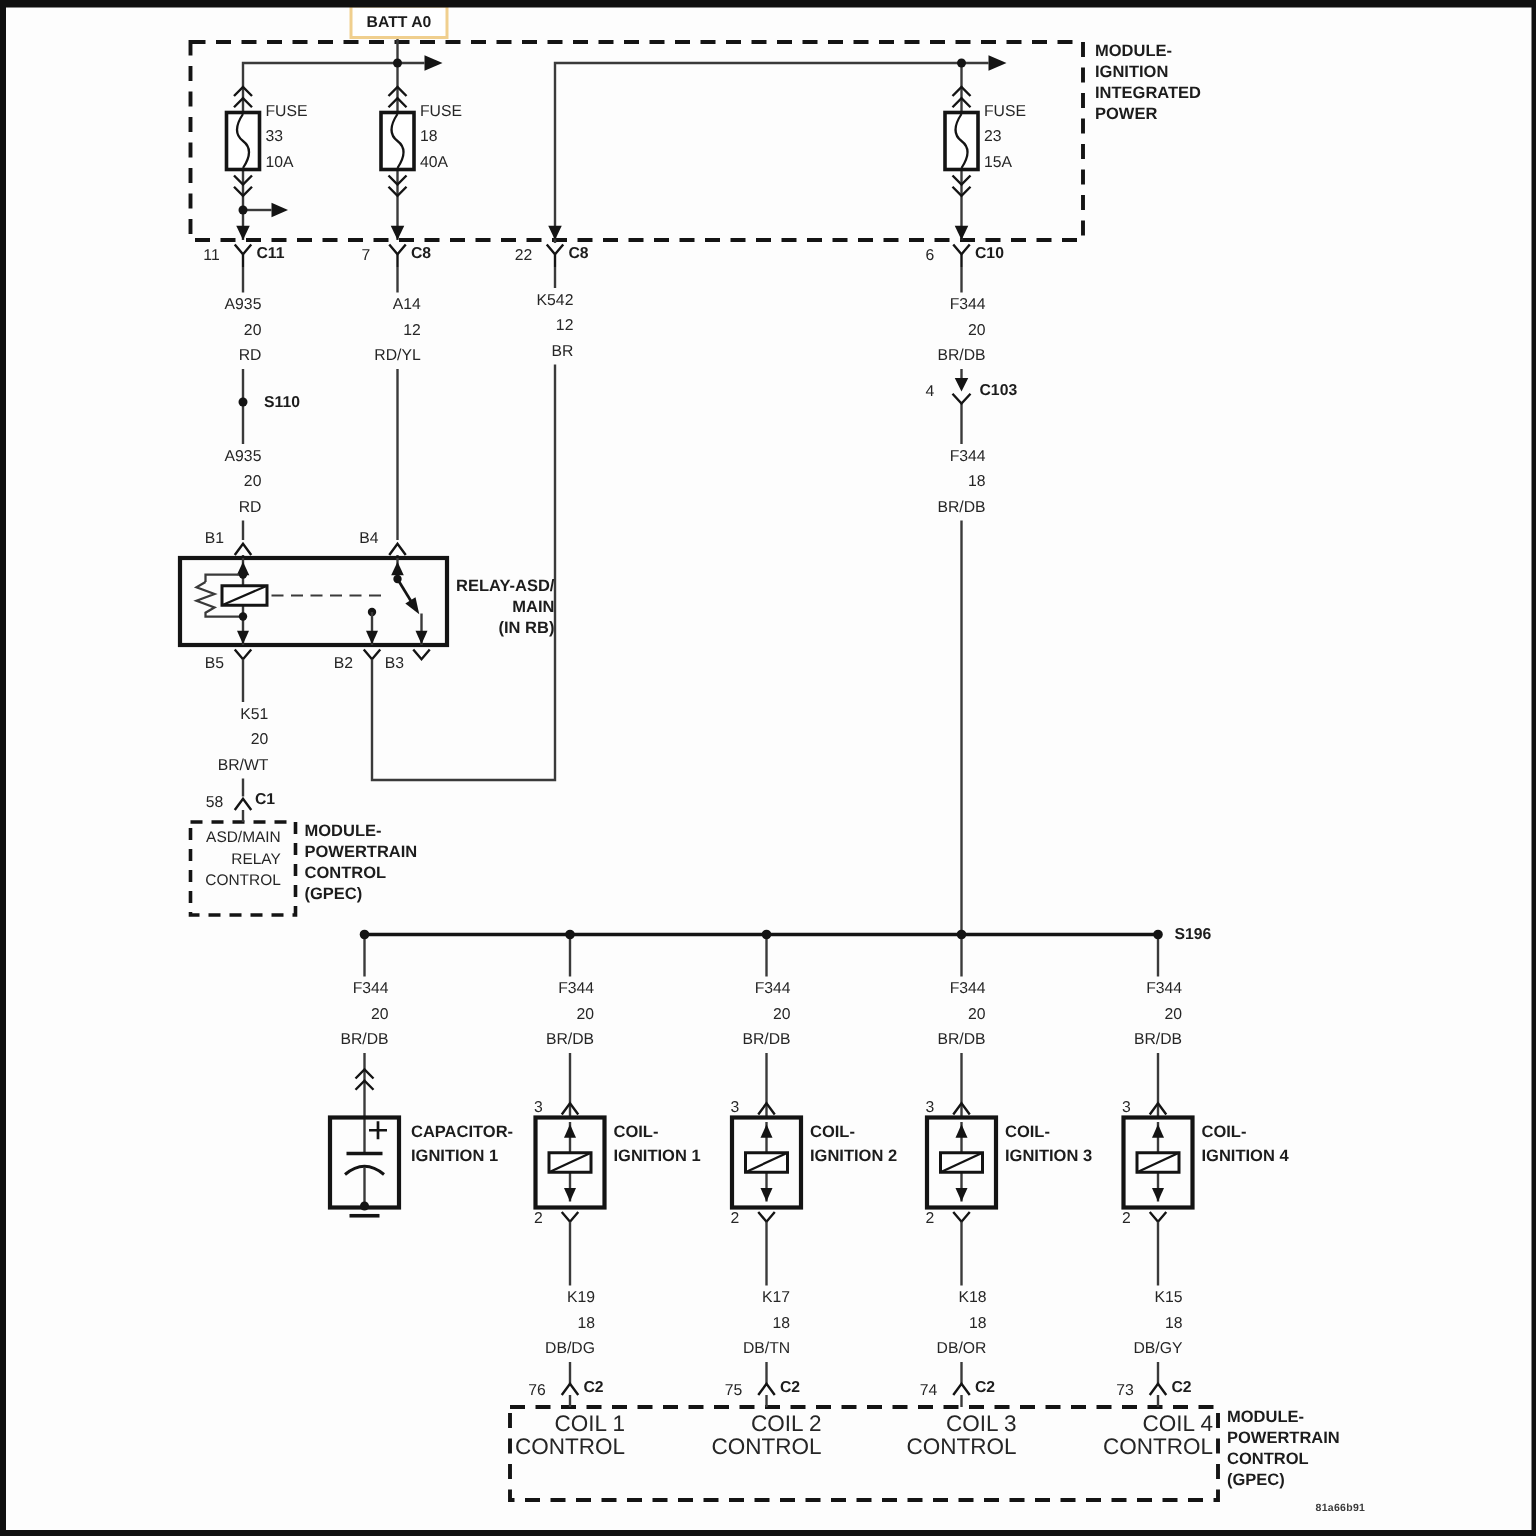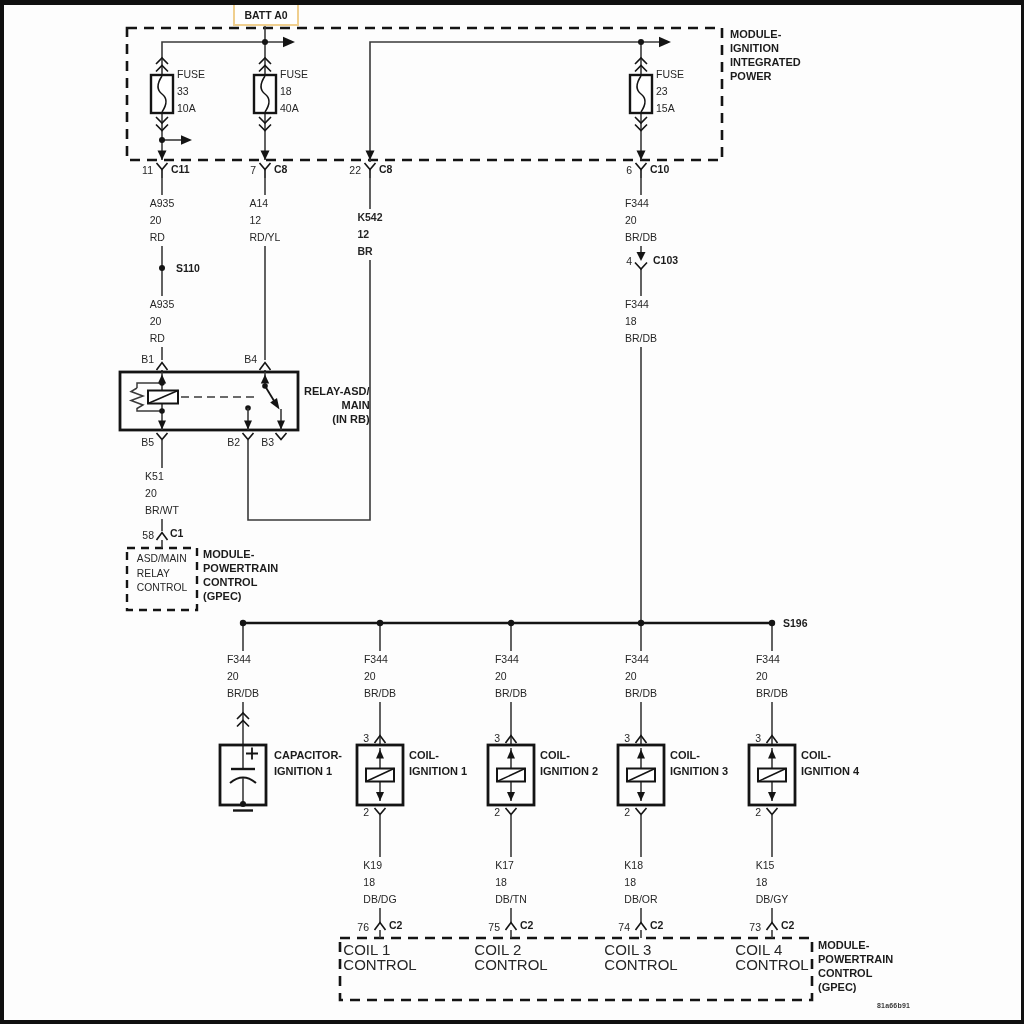--- a/index.html
+++ b/index.html
@@ -11,23 +11,23 @@
   .edge.r{right:0;top:0;width:3px;height:1024px;}
   .edge.b{left:0;bottom:0;width:1024px;height:4px;}
   svg{position:absolute;left:0;top:0;}
   .lbl{position:absolute;font-size:10.5px;line-height:17px;color:#262626;white-space:nowrap;}
   .b{font-weight:bold;color:#1c1c1c;}
   .f11{font-size:11px;}
   .lh14{line-height:14px;}
   .lh145{line-height:14.5px;font-size:10.3px;}
   .lh15{line-height:15px;font-size:15px;}
   .lh16{line-height:16px;}
-  .cstack{transform:translateX(-50%);text-align:left;}
+  .cstack{transform:translateX(-50%);text-align:right;}
   .mask{background:#fdfdfd;padding:0 5px;}
-  .rt{text-align:right;}
+  .rt{text-align:center;}
   .batt{position:absolute;left:233px;top:3px;width:62px;height:19px;border:2px solid #f0cf8e;
         display:flex;align-items:center;justify-content:center;font-weight:bold;
         font-size:10.5px;color:#1c1c1c;background:#fff;}
   .doc{position:absolute;left:877px;top:1002px;font-size:7px;font-weight:bold;color:#3a3a3a;letter-spacing:.2px;}
 </style>
 </head>
 <body>
 
 <div id="canvas">
 
@@ -286,21 +286,21 @@
 <div class="lbl cstack mask" style="left:162px;top:195px;">
   <div>A935</div>
   <div>20</div>
   <div>RD</div>
 </div>
 <div class="lbl cstack mask" style="left:265px;top:195px;">
   <div>A14</div>
   <div>12</div>
   <div>RD/YL</div>
 </div>
-<div class="lbl cstack mask" style="left:370px;top:209px;font-weight:bold;">
+<div class="lbl cstack mask" style="left:370px;top:192px;">
   <div>K542</div>
   <div>12</div>
   <div>BR</div>
 </div>
 <div class="lbl cstack mask" style="left:641px;top:195px;">
   <div>F344</div>
   <div>20</div>
   <div>BR/DB</div>
 </div>
 

